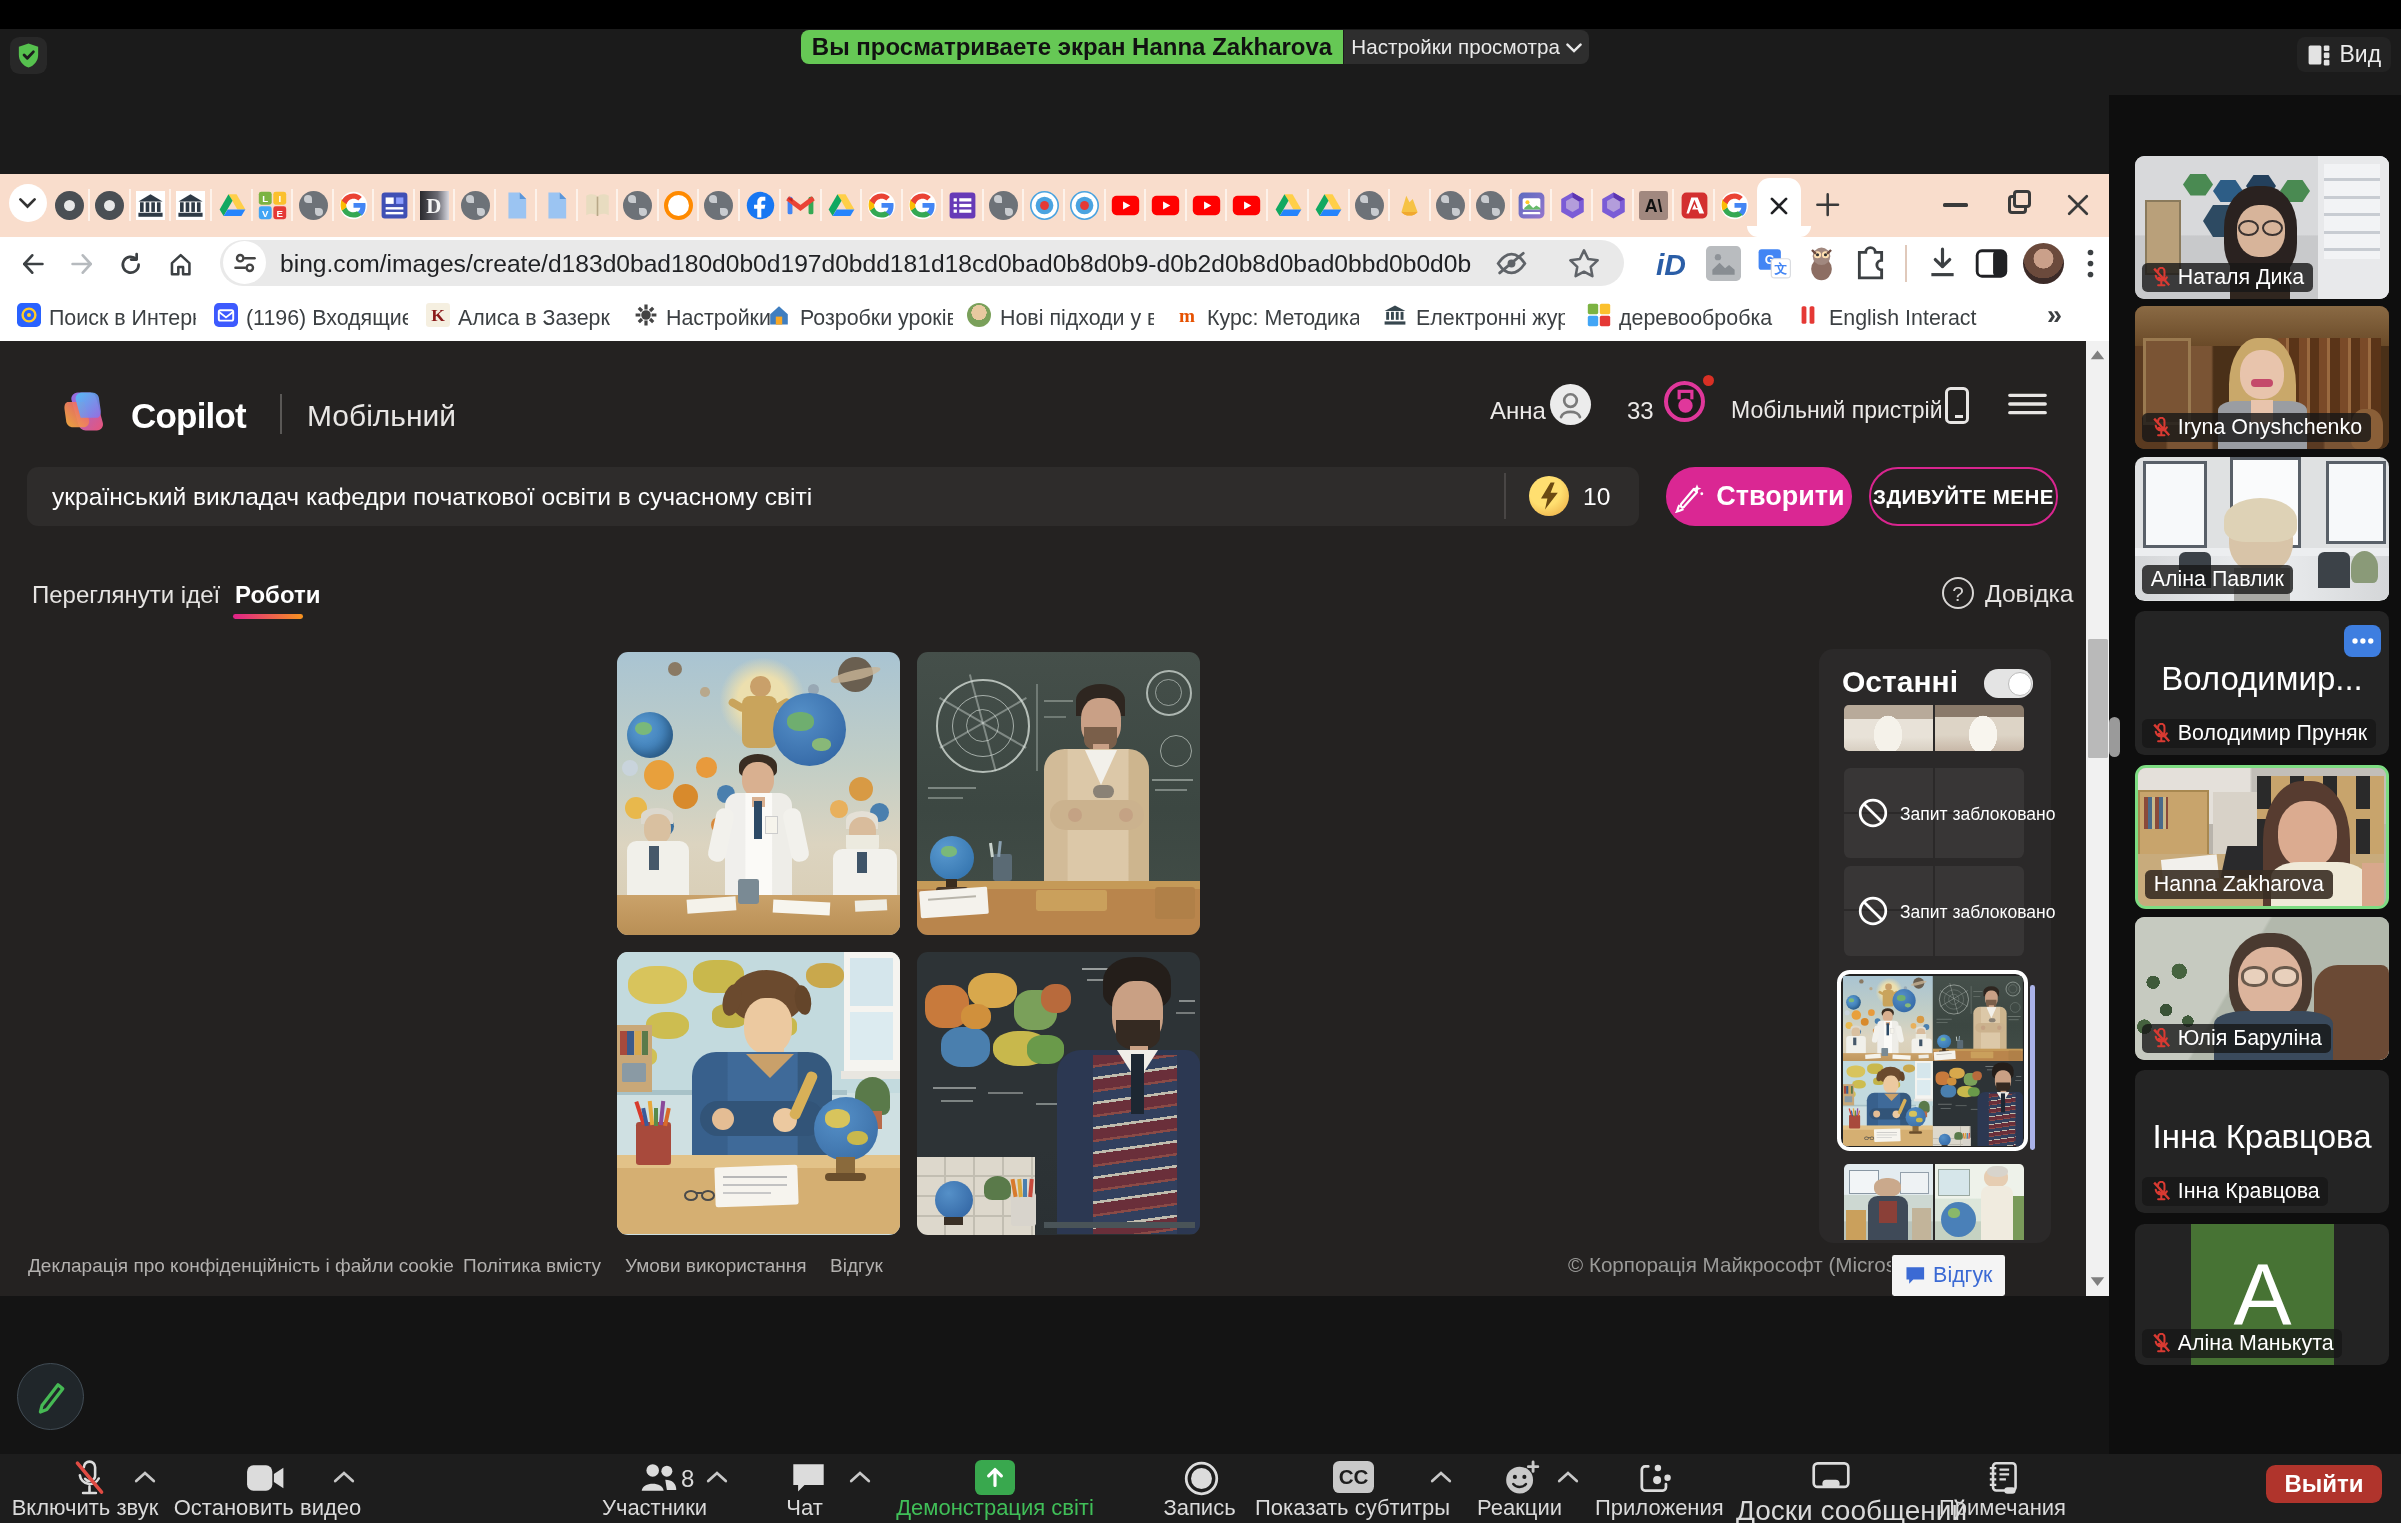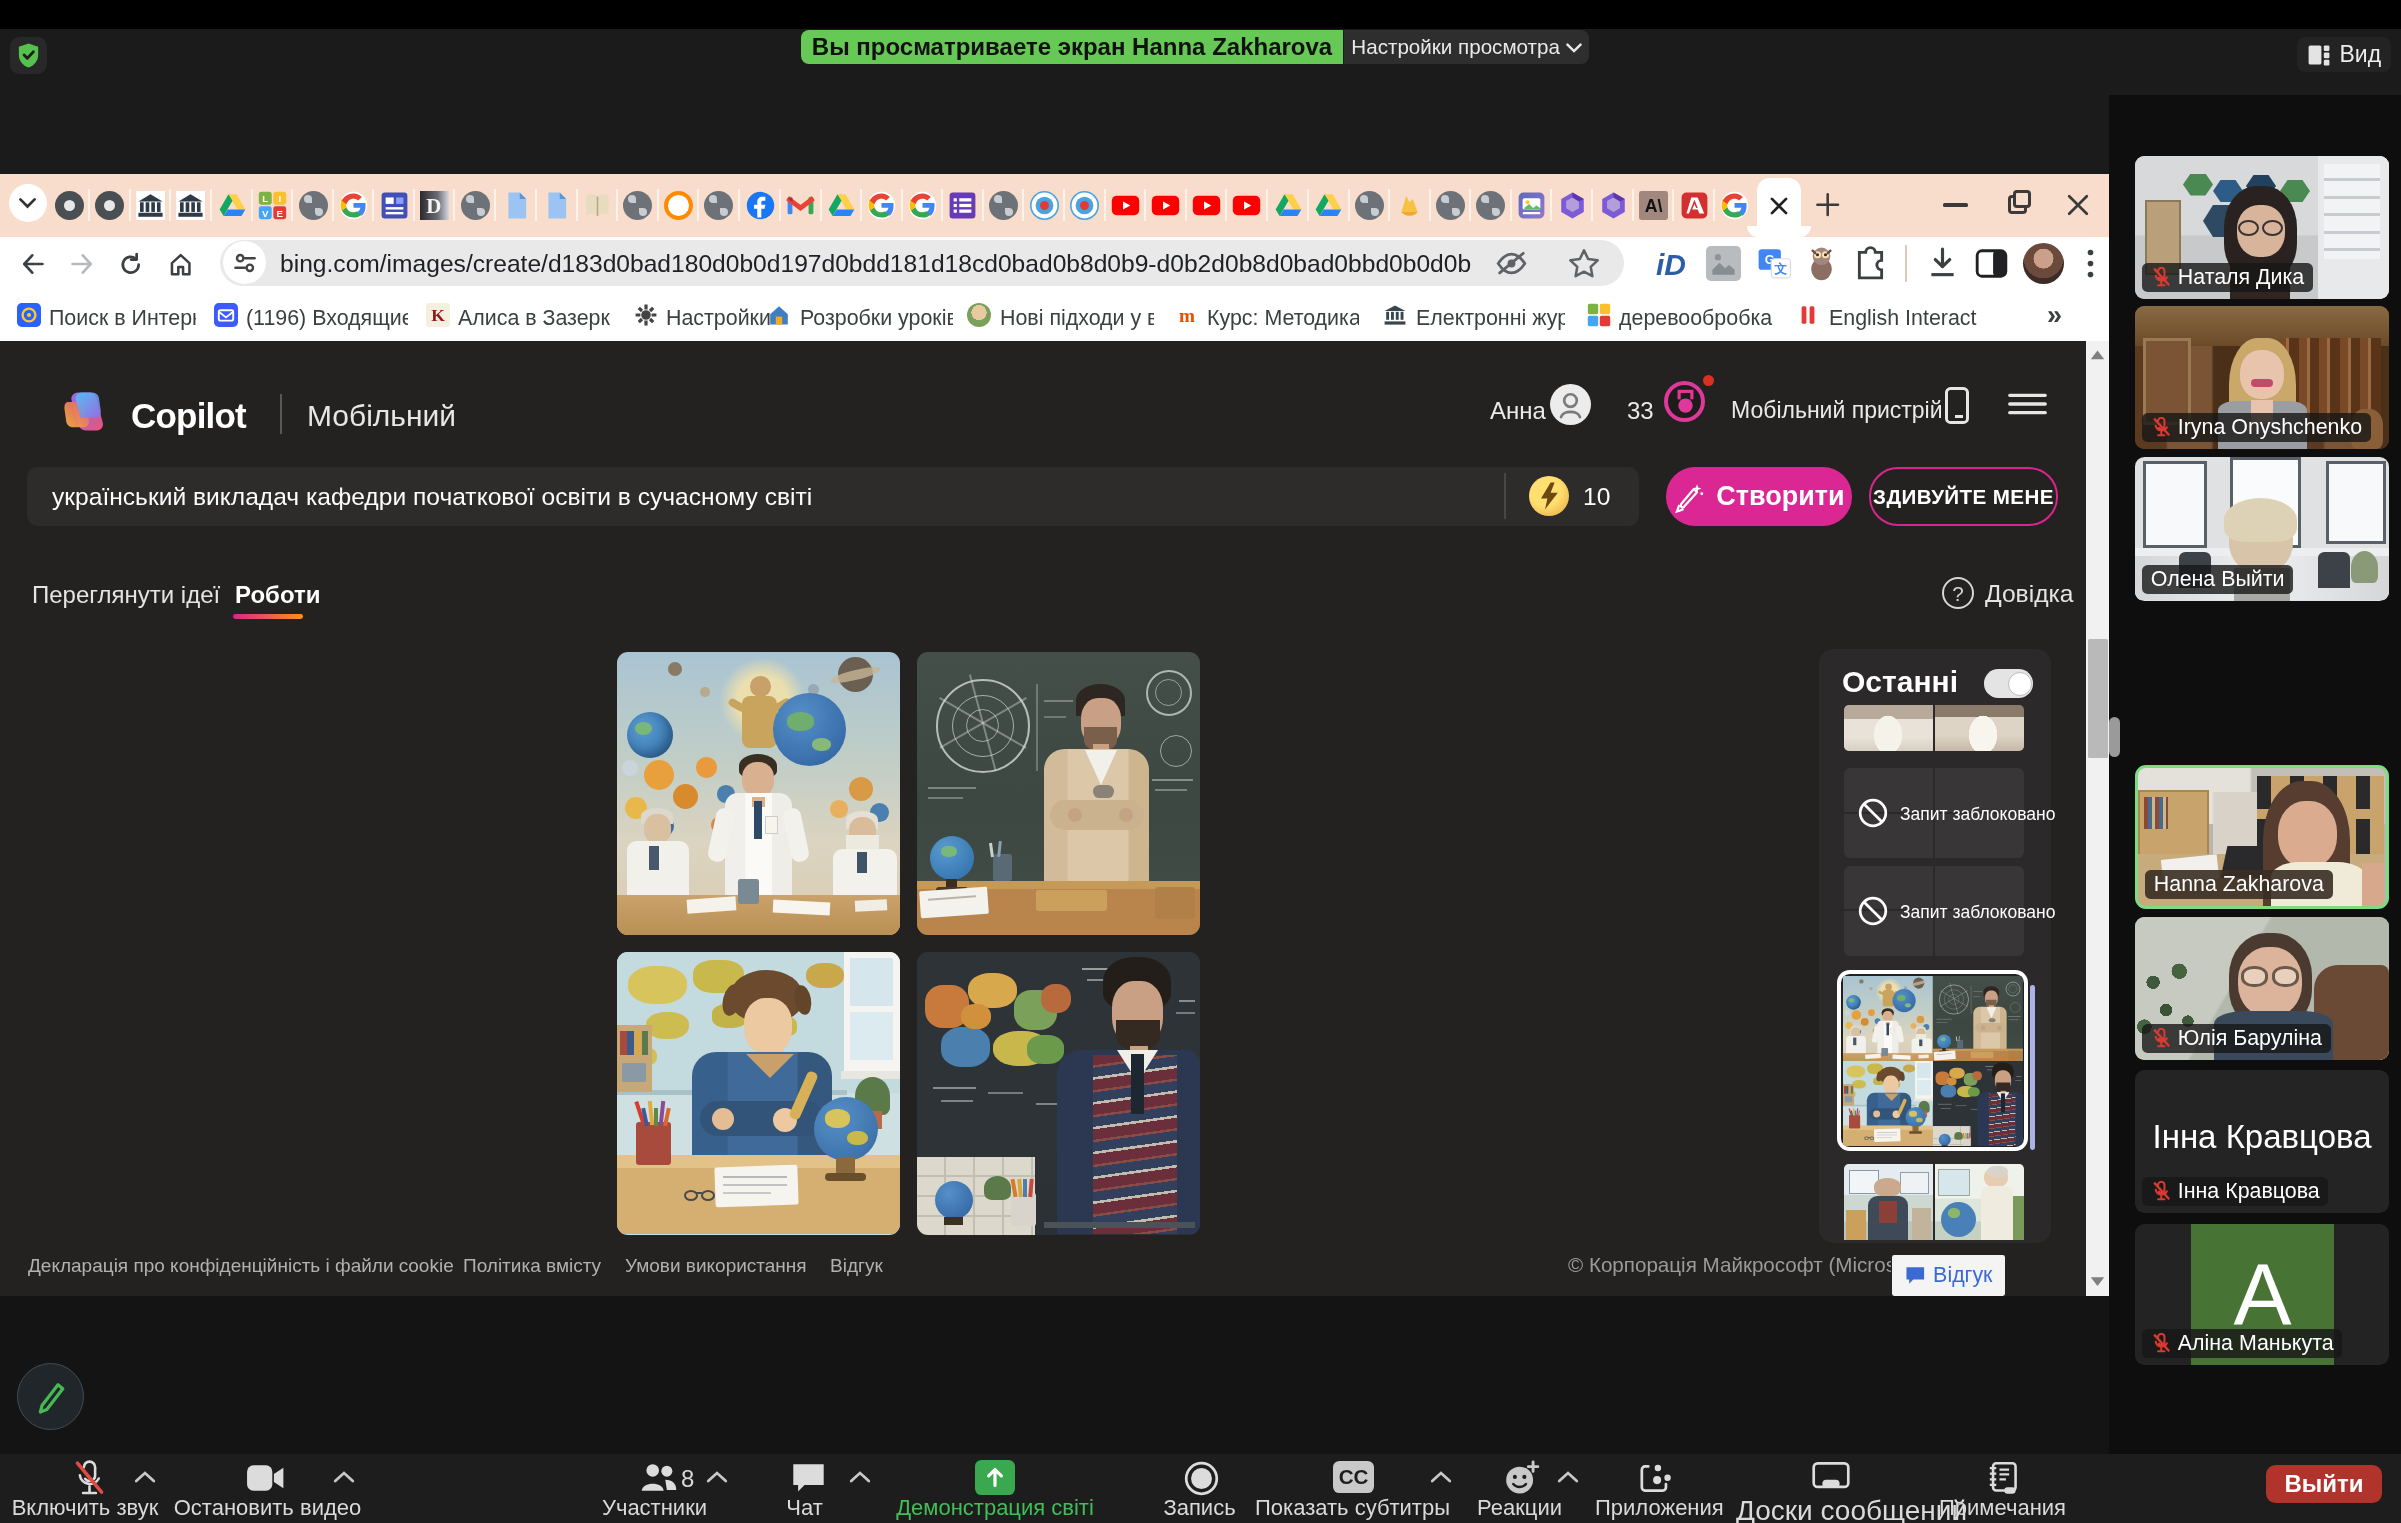--- a/index.html
+++ b/index.html
@@ -1060,23 +1060,35 @@
   <div class="abs" style="left:191px;top:4px;width:60px;height:83px;background:#f7f9fa;border:3.2px solid #596068"></div>
   <div class="abs" style="left:0;top:91px;width:254px;height:52px;background:#eceef0"></div>
   <div class="abs" style="left:0;top:99px;width:103px;height:44px;background:linear-gradient(90deg,#d4d6d8,#e8eaec)"></div>
   <div class="abs" style="left:151px;top:99px;width:103px;height:44px;background:linear-gradient(90deg,#e8eaec,#d4d6d8)"></div>
   <div class="abs" style="left:44px;top:95px;width:32px;height:36px;background:#3c4248;border-radius:6.4px 6.4px 0 0"></div>
   <div class="abs" style="left:183px;top:95px;width:32px;height:36px;background:#3c4248;border-radius:6.4px 6.4px 0 0"></div>
   <div class="abs" style="left:216px;top:94px;width:27px;height:32px;background:#8a9a78;border-radius:50% 50% 20% 20%"></div>
   <div class="abs" style="left:94px;top:52px;width:64px;height:64px;border-radius:46%;background:#d8c4a8"></div>
   <div class="abs" style="left:89px;top:41px;width:73px;height:44px;border-radius:50% 50% 30% 30%;background:#ded2b6"></div>
   <div class="abs" style="left:99px;top:111px;width:56px;height:33px;background:#a8a8a4"></div>
-  <div class="nlabel">Олена Выйти</div>
-</div>
-
+  <div class="nlabel">Аліна Павлик</div>
+</div>
+
+<div class="abs" style="left:2135px;top:611px;width:254px;height:144px;border-radius:9.5px;overflow:hidden;background:#242424">
+  <div class="abs" style="left:0;top:49px;width:254px;height:48px;color:#fff;font-size:33px;text-align:center">Володимир...</div>
+  <div class="abs" style="left:209px;top:14.3px;width:37px;height:32px;background:#3e7ee0;border-radius:8px"><svg width="37" height="32" viewBox="0 0 47 40">
+          <circle cx="14" cy="20" r="3.4" fill="#fff"></circle>
+          <circle cx="24" cy="20" r="3.4" fill="#fff"></circle>
+          <circle cx="34" cy="20" r="3.4" fill="#fff"></circle>
+        </svg></div>
+  <div class="nlabel"><svg width="20.6" height="20.6" viewBox="0 0 26 26">
+          <path d="M9 5 a4 4 0 0 1 8 0 v6 a4 4 0 0 1 -7 2.6 M6 11 a7.5 7.5 0 0 0 14 2 M13 19 v4 M9 23 h8" stroke="#d93a32" stroke-width="2.6" fill="none" stroke-linecap="round"></path>
+          <path d="M4 2 L23 23" stroke="#d93a32" stroke-width="3"></path>
+        </svg>Володимир Пруняк</div>
+</div>
 
 <div class="abs" style="left:2135px;top:765px;width:254px;height:144px;border-radius:11px;overflow:hidden;background:#b9b4ac;border:3.2px solid #7ddc82">
   <div class="abs" style="left:0;top:0;width:248px;height:56px;background:linear-gradient(90deg,#e4e0da 0 45%,#c2beb8 46%)"></div>
   <div class="abs" style="left:0;top:22px;width:71px;height:68px;background:#c8a46c;border:2.4px solid #a88850"></div>
   <div class="abs" style="left:6.4px;top:29px;width:24px;height:32px;background:repeating-linear-gradient(90deg,#8a4a3a 0 4px,#4a6a8a 4px 8px,#c8b88a 8px 11px)"></div>
   <div class="abs" style="left:75px;top:24px;width:44px;height:71px;background:#d8d2c8"></div>
   <div class="abs" style="left:119px;top:8px;width:127px;height:87px;background:repeating-linear-gradient(90deg,#2a2a2a 0 14.3px,#c8a46c 14.3px 33px)"></div>
   <div class="abs" style="left:119px;top:41px;width:127px;height:9.5px;background:#c8a46c"></div>
   <div class="abs" style="left:0;top:86px;width:246px;height:58px;background:#c8ab7c"></div>
   <div class="abs" style="left:24px;top:89px;width:56px;height:24px;background:#f2f0ec;transform:rotate(-6deg)"></div>

